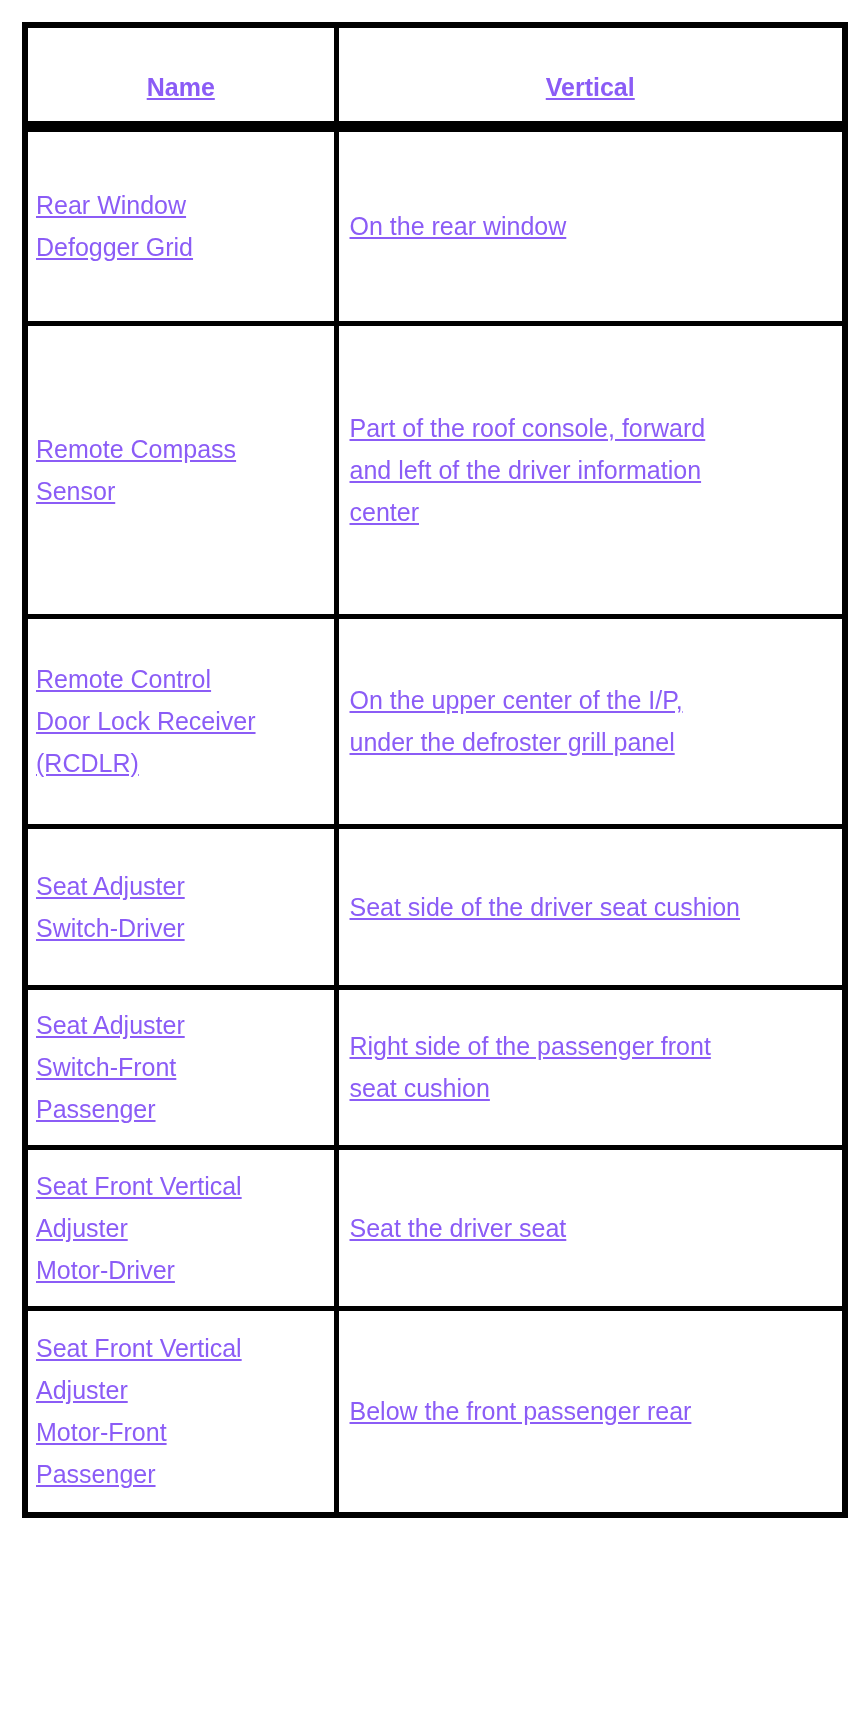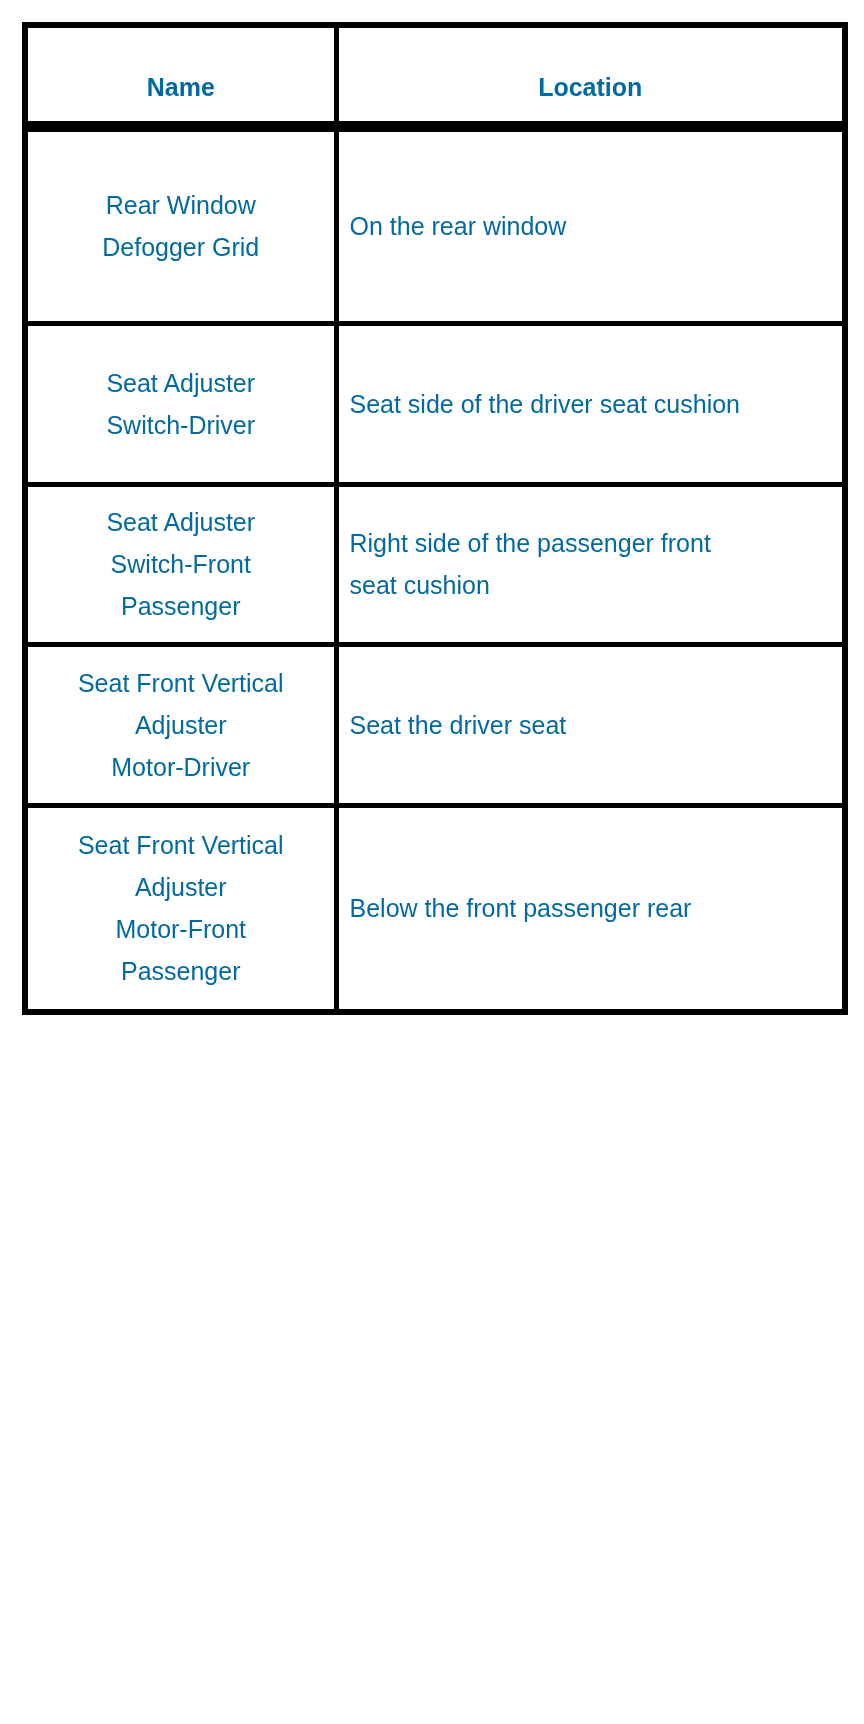--- a/index.html
+++ b/index.html
@@ -16,69 +16,83 @@
     background: #ffffff;
   }
   table.doc-table {
     position: absolute;
     left: 22px;
     top: 22px;
     width: 820px;
     border-collapse: collapse;
     table-layout: fixed;
     border: 6px solid #000000;
-    color: #0369a1;
+    color: #8b5cf6;
+    text-decoration: underline;
   }
   col.col-name { width: 311px; }
   col.col-location { width: 509px; }
   th, td {
     border: 5px solid #000000;
     vertical-align: middle;
     font-size: 25px;
     line-height: 42px;
     white-space: pre-line;
     overflow: hidden;
   }
   thead th {
     height: 101px;
     font-weight: bold;
     text-align: center;
     border-bottom: 11px solid #000000;
     line-height: 30px;
     padding-top: 26px;
   }
   td.name-cell {
-    text-align: center;
     padding: 6px 8px;
   }
   td.location-cell {
     text-align: left;
     padding: 6px 14px 6px 11px;
   }
 </style>
 </head>
 <body>
 
 <div class="page">
   <table class="doc-table">
     <colgroup>
       <col class="col-name">
       <col class="col-location">
     </colgroup>
     <thead>
       <tr>
         <th>Name</th>
-        <th>Location</th>
+        <th>Vertical</th>
       </tr>
     </thead>
     <tbody>
       <tr style="height:197px;">
         <td class="name-cell">Rear Window
 Defogger Grid</td>
         <td class="location-cell">On the rear window</td>
+      </tr>
+      <tr style="height:293px;">
+        <td class="name-cell">Remote Compass
+Sensor</td>
+        <td class="location-cell">Part of the roof console, forward
+and left of the driver information
+center</td>
+      </tr>
+      <tr style="height:210px;">
+        <td class="name-cell">Remote Control
+Door Lock Receiver
+(RCDLR)</td>
+        <td class="location-cell">On the upper center of the I/P,
+under the defroster grill panel</td>
       </tr>
       <tr style="height:161px;">
         <td class="name-cell">Seat Adjuster
 Switch-Driver</td>
         <td class="location-cell">Seat side of the driver seat cushion</td>
       </tr>
       <tr style="height:160px;">
         <td class="name-cell">Seat Adjuster
 Switch-Front
 Passenger</td>

